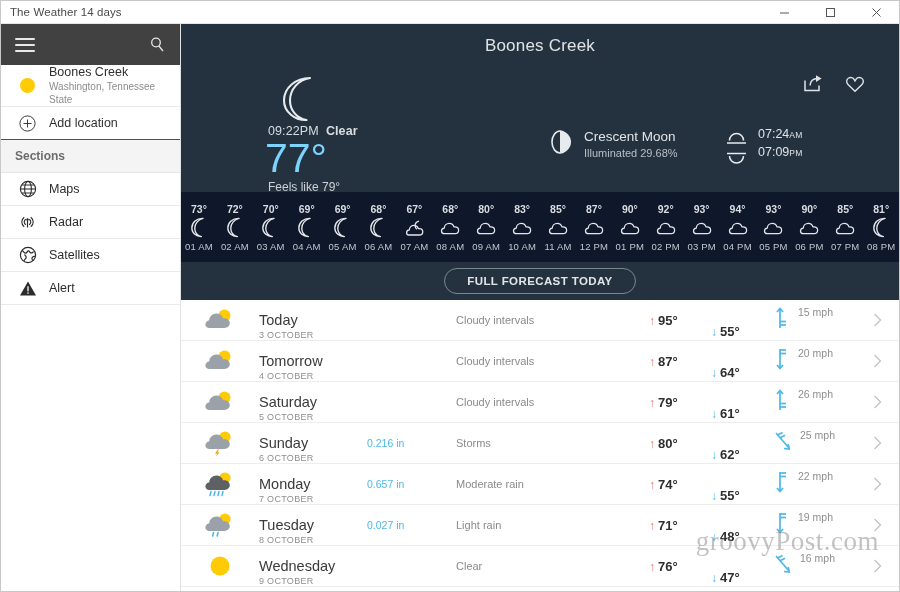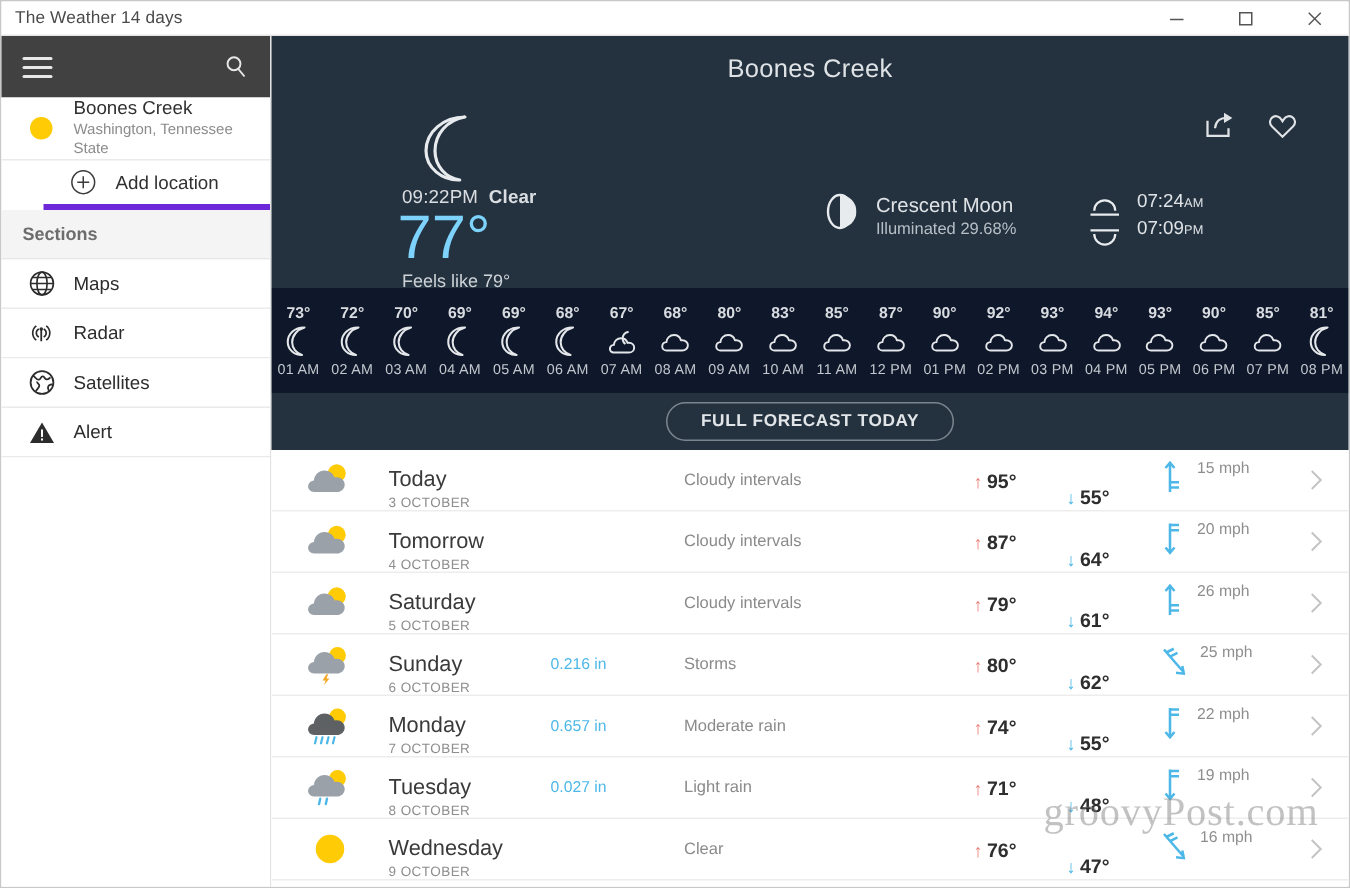--- a/index.html
+++ b/index.html
@@ -76,22 +76,21 @@
     margin-right: 14px; margin-left: 5px;
   }
   .loc-text { line-height: 1.25; }
   .loc-name { font-size: 12.5px; color: #303030; }
   .loc-sub { font-size: 10px; color: #8c8c8c; margin-top: 1px; }
 
   .sb-add {
     height: 33px; flex: 0 0 33px;
     display: flex; align-items: center;
     padding: 0 14px;
-    border-bottom: 4px solid #6d28d9;
-    margin-left: 28px;
+    border-bottom: 1px solid #6d28d9;
   }
   .plus-ic { width: 17px; height: 17px; margin-right: 13px; margin-left: 4px; flex: 0 0 17px; }
   .sb-add-label { font-size: 12.5px; color: #303030; }
 
   .sb-sechead {
     height: 33px; flex: 0 0 33px;
     display: flex; align-items: center;
     padding: 0 14px;
     background: #f4f4f4;
     border-bottom: 1px solid #e6e6e6;

